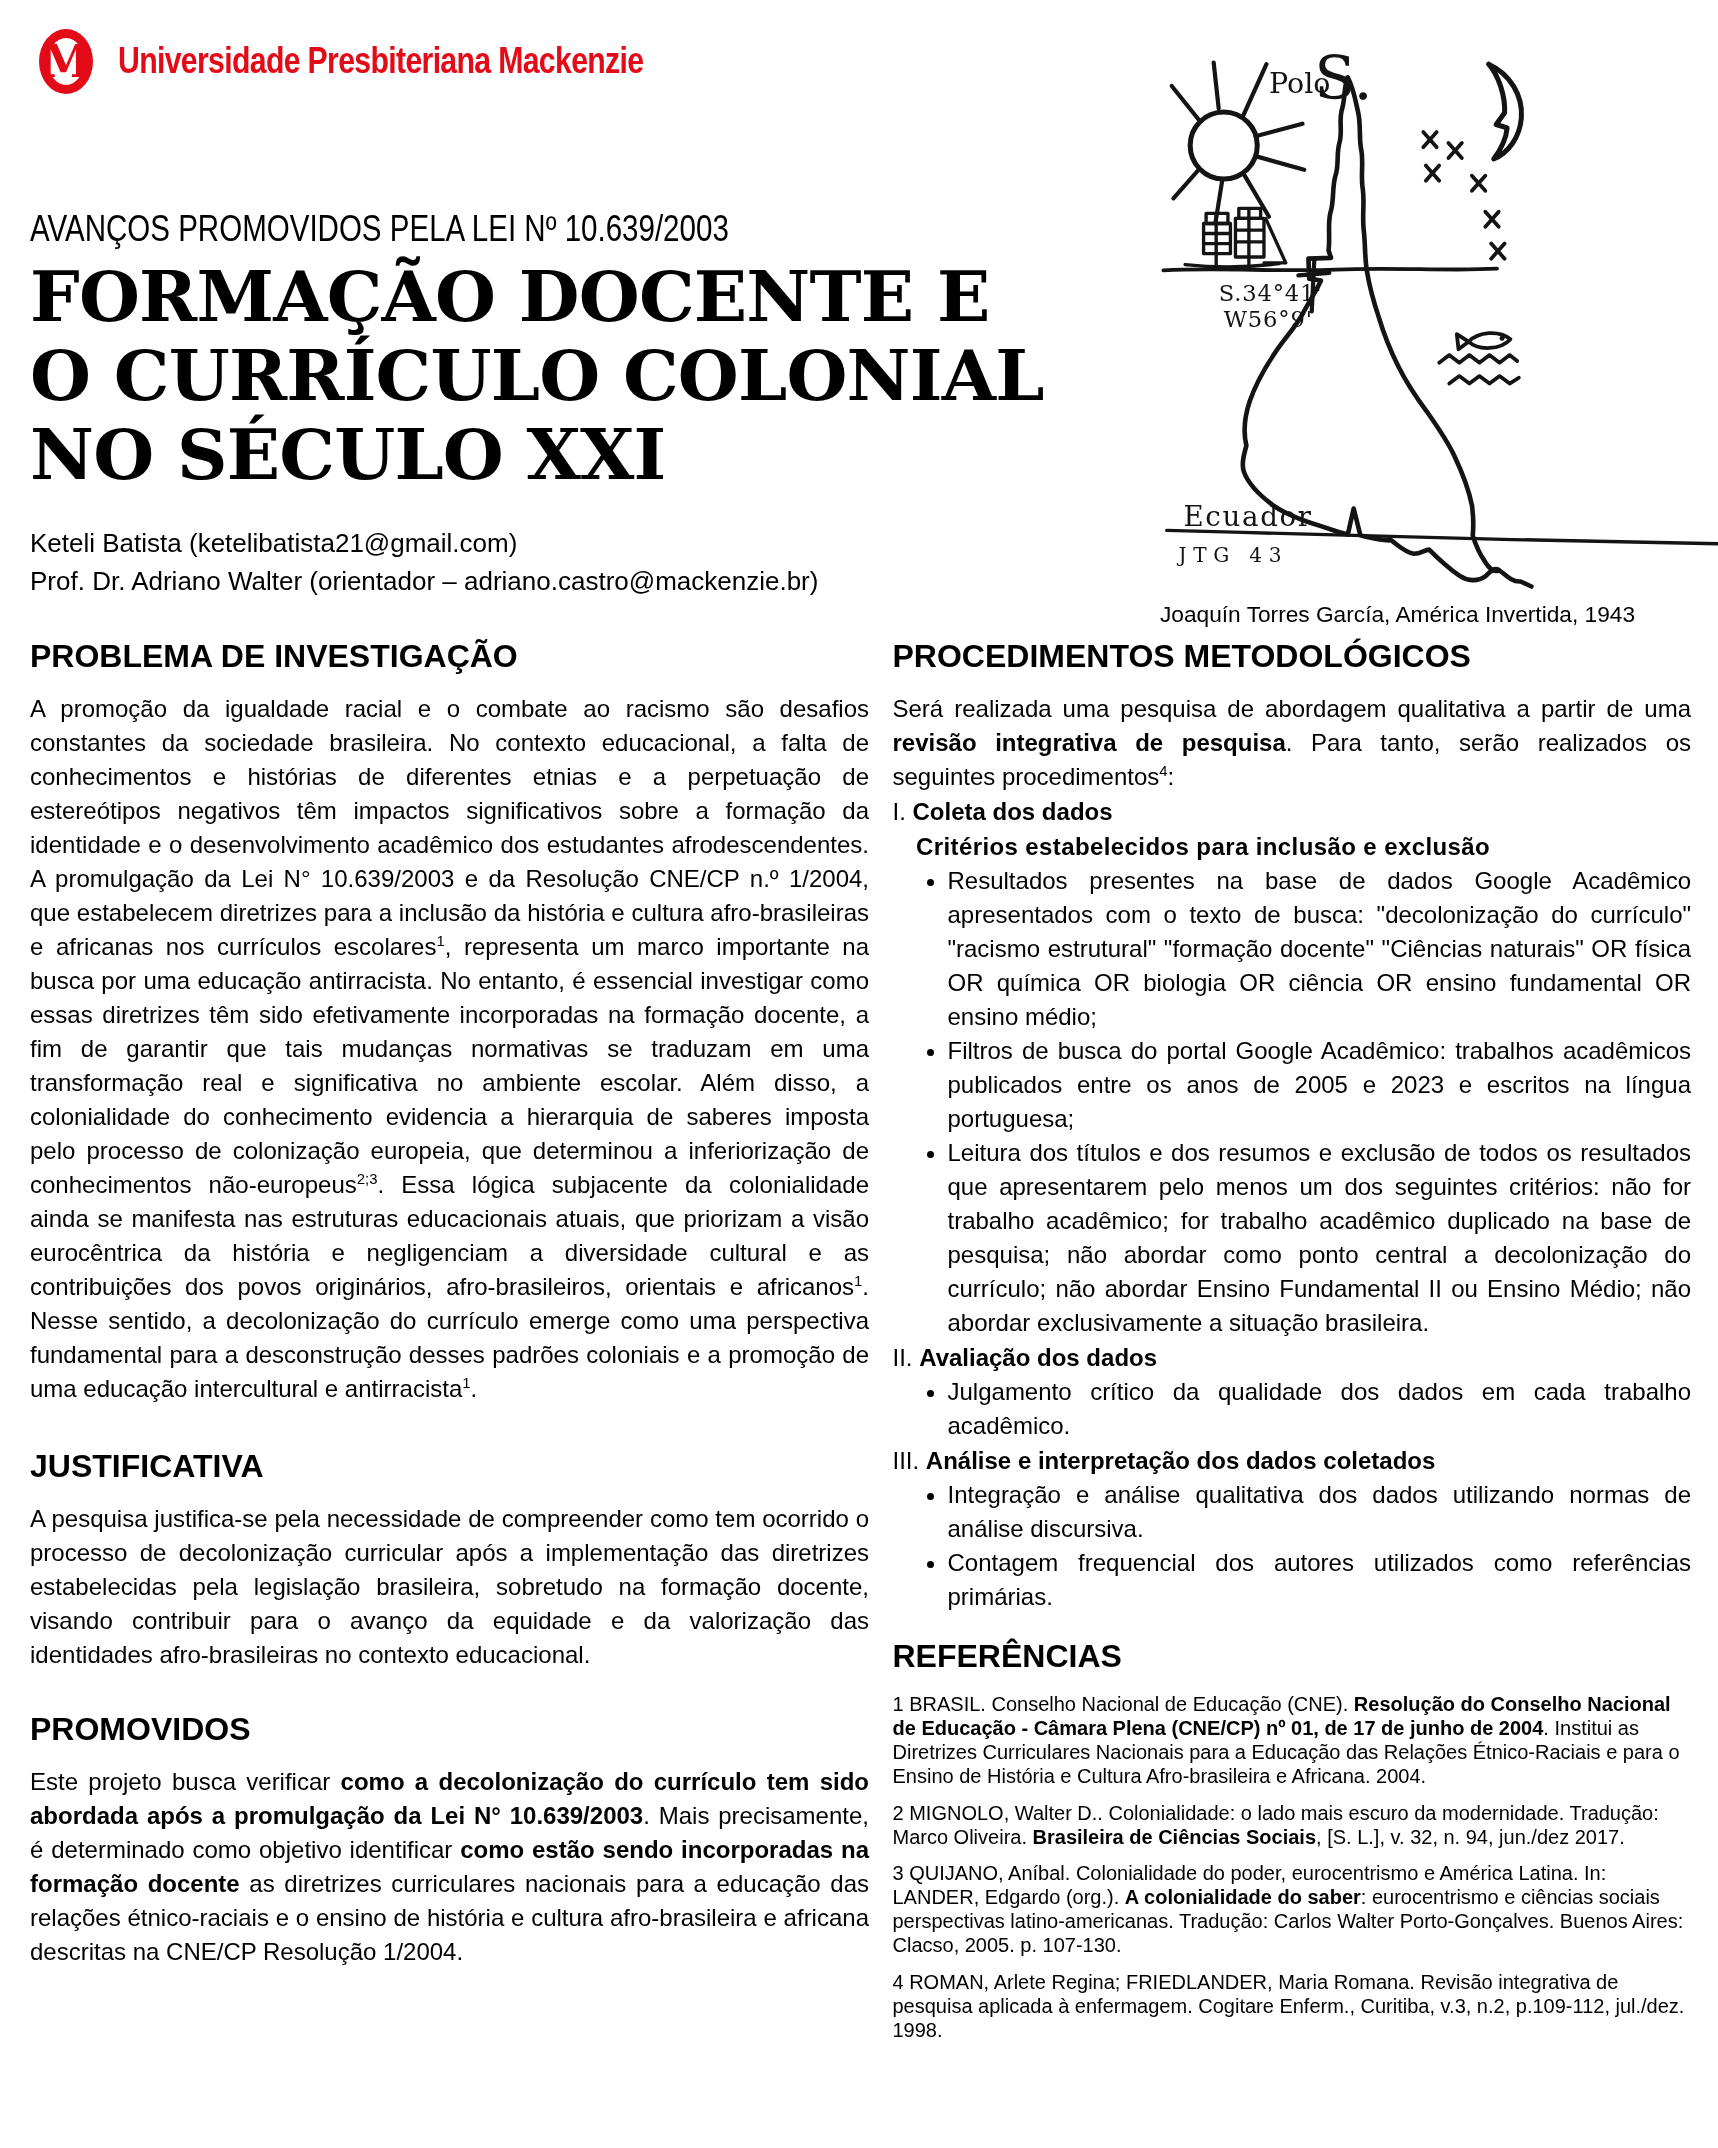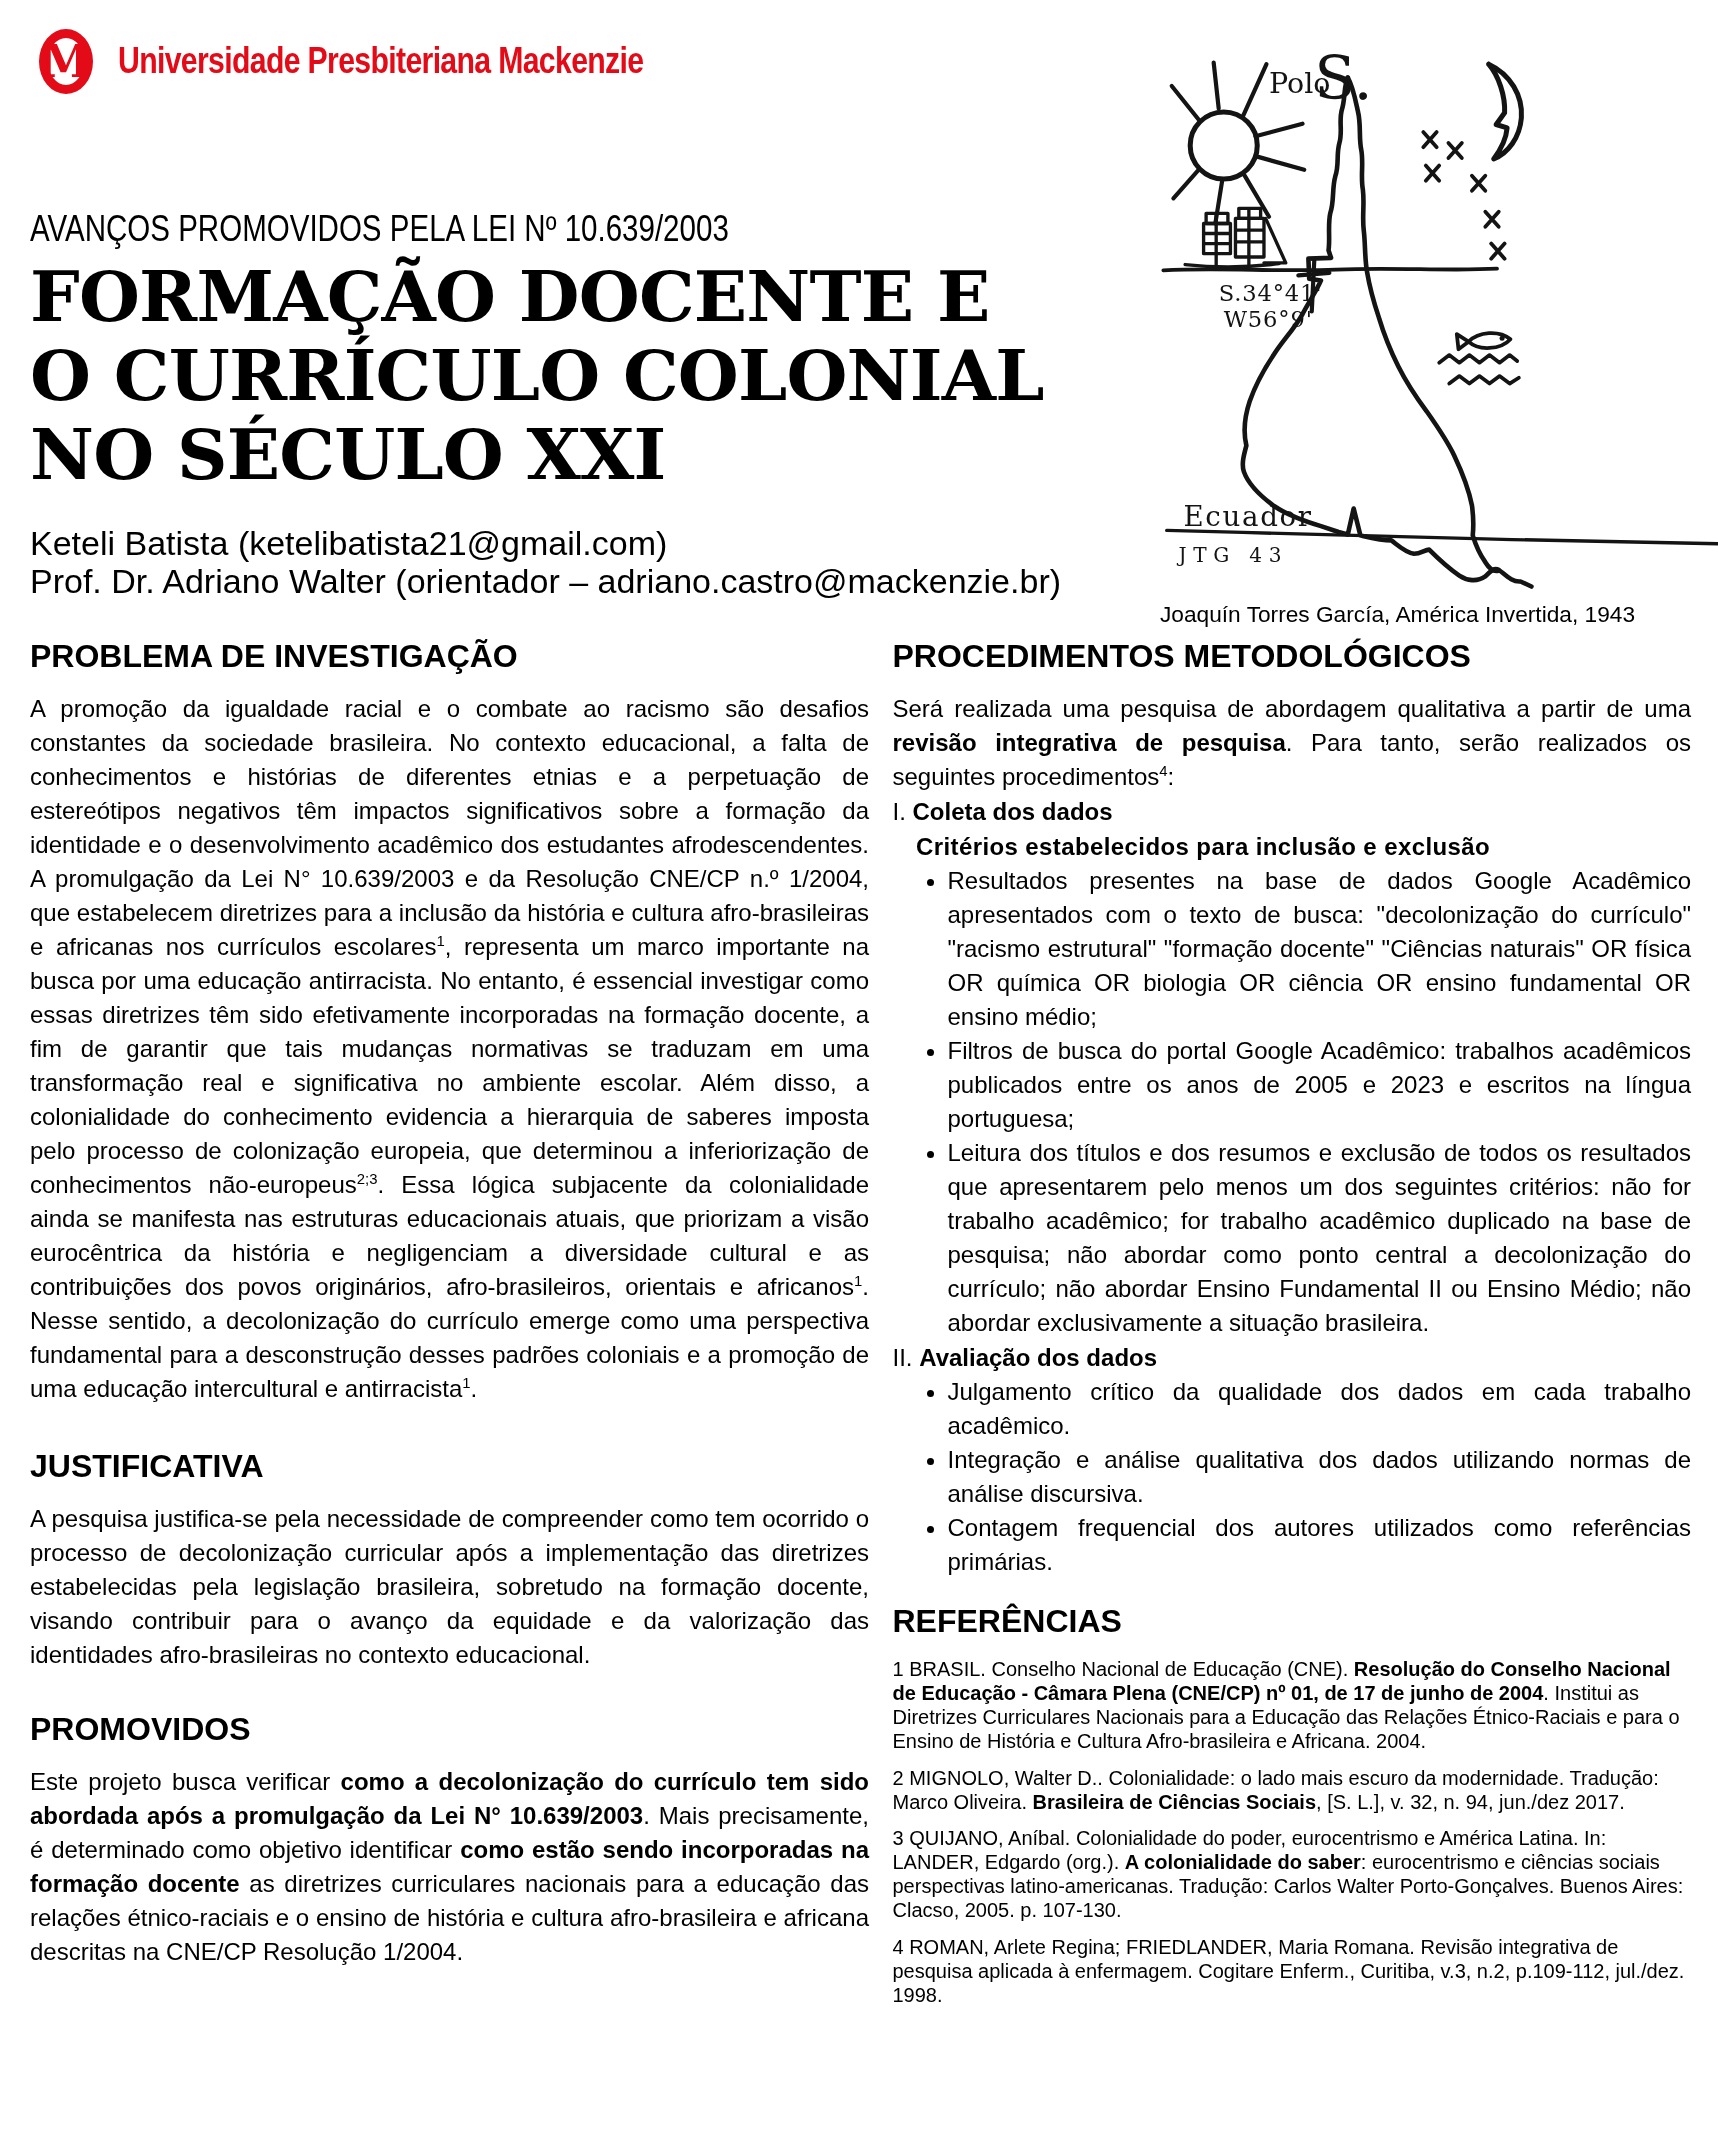--- a/index.html
+++ b/index.html
@@ -28,21 +28,21 @@
 
   
   .masthead{position:absolute; left:30px; top:208px; width:1091px;}
   .kicker{
     font-size:36px; font-weight:400; white-space:nowrap; display:inline-block;
     transform:scaleX(.82); transform-origin:left bottom; letter-spacing:0;
   }
   .title{ margin-top:6.7px; font-family:"DejaVu Serif", serif; font-weight:700;
     font-size:70px; line-height:79px; letter-spacing:-0.8px;}
   .title div{white-space:nowrap;}
-  .authors{margin-top:30px; font-size:34px; line-height:38px;}
+  .authors{margin-top:30px; font-size:26px; line-height:38px;}
 
   
   .art{position:absolute; left:1160px; top:22px; width:602px;}
   .art svg{display:block;}
   .sketch{stroke:#141414; fill:none; stroke-linecap:round; stroke-linejoin:round;}
   .hand{font-family:"DejaVu Serif", serif; fill:#141414; stroke:none;}
   .art-caption{font-size:22.7px; text-align:left; margin-top:0; padding-right:67px;}
 
   
   .cols{
@@ -223,20 +223,24 @@
         <div class="step-head">
           <span>II.</span>
           <span class="step-title">Avaliação dos dados</span>
         </div>
         <ul class="bullets">
           <li>Julgamento crítico da qualidade dos dados em cada trabalho acadêmico.</li>
         </ul>
       </div>
 
       <div class="step">
+        <div class="step-head">
+          <span>III.</span>
+          <span class="step-title">Análise e interpretação dos dados coletados</span>
+        </div>
         <ul class="bullets">
           <li>Integração e análise qualitativa dos dados utilizando normas de análise discursiva.</li>
           <li>Contagem frequencial dos autores utilizados como referências primárias.</li>
         </ul>
       </div>
     </section>
 
     <section class="refs" id="referencias">
       <h2>REFERÊNCIAS</h2>
       <p class="ref">1 BRASIL. Conselho Nacional de Educação (CNE). <b>Resolução do Conselho Nacional de Educação - Câmara Plena (CNE/CP) nº 01, de 17 de junho de 2004</b>. Institui as Diretrizes Curriculares Nacionais para a Educação das Relações Étnico-Raciais e para o Ensino de História e Cultura Afro-brasileira e Africana. 2004.</p>

